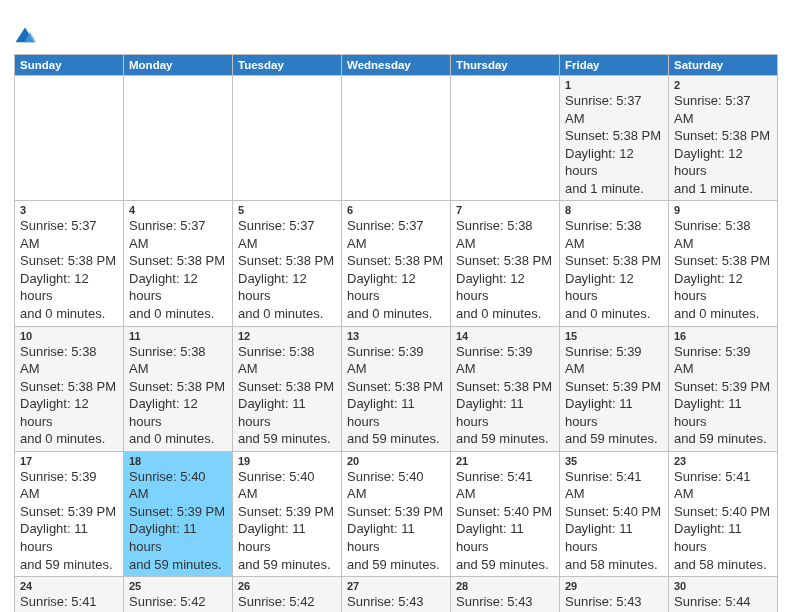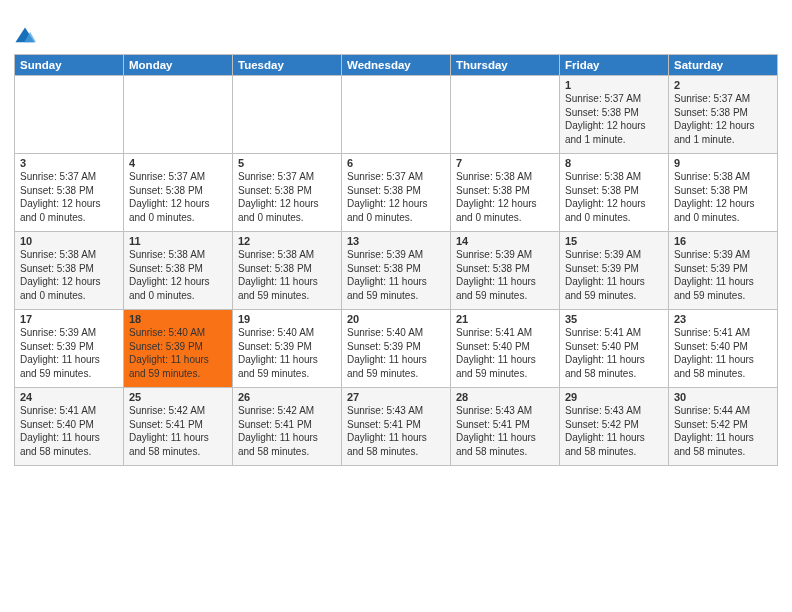--- a/index.html
+++ b/index.html
@@ -81,21 +81,21 @@
     .calendar tr:nth-child(even) td {
       background: #fff;
     }
     .day-number {
       font-size: 11px;
       font-weight: bold;
       display: block;
       margin-bottom: 1px;
     }
     .day-info {
-      font-size: 10px;
+      font-size: 13px;
       line-height: 1.35;
       color: #333;
     }
     .empty-cell {
       background: #fff !important;
     }
   </style>
 </head>
 <body>
 
@@ -254,21 +254,21 @@
           </td>
         </tr>
         <tr>
           <td style="background: rgb(255, 255, 255);">
             <span class="day-number">17</span>
             <div class="day-info" style="white-space: pre-line;">Sunrise: 5:39 AM
 Sunset: 5:39 PM
 Daylight: 11 hours
 and 59 minutes.</div>
           </td>
-          <td style="background: #f97316;">
+          <td style="background: #7dd3fc;">
             <span class="day-number">18</span>
             <div class="day-info" style="white-space: pre-line;">Sunrise: 5:40 AM
 Sunset: 5:39 PM
 Daylight: 11 hours
 and 59 minutes.</div>
           </td>
           <td style="background: rgb(255, 255, 255);">
             <span class="day-number">19</span>
             <div class="day-info" style="white-space: pre-line;">Sunrise: 5:40 AM
 Sunset: 5:39 PM

